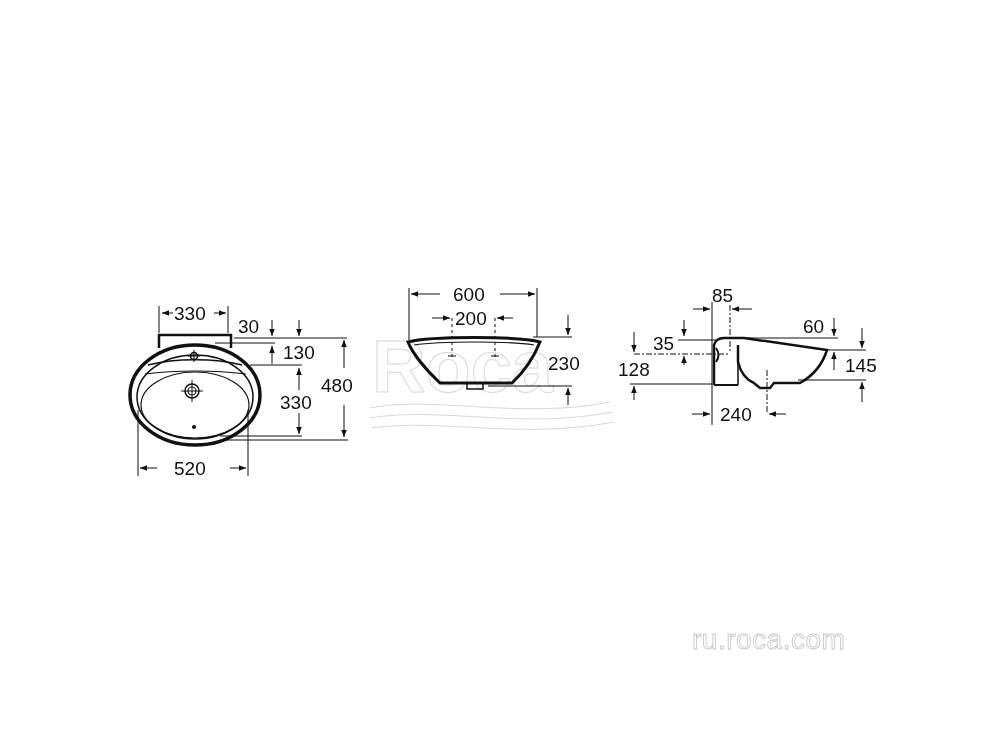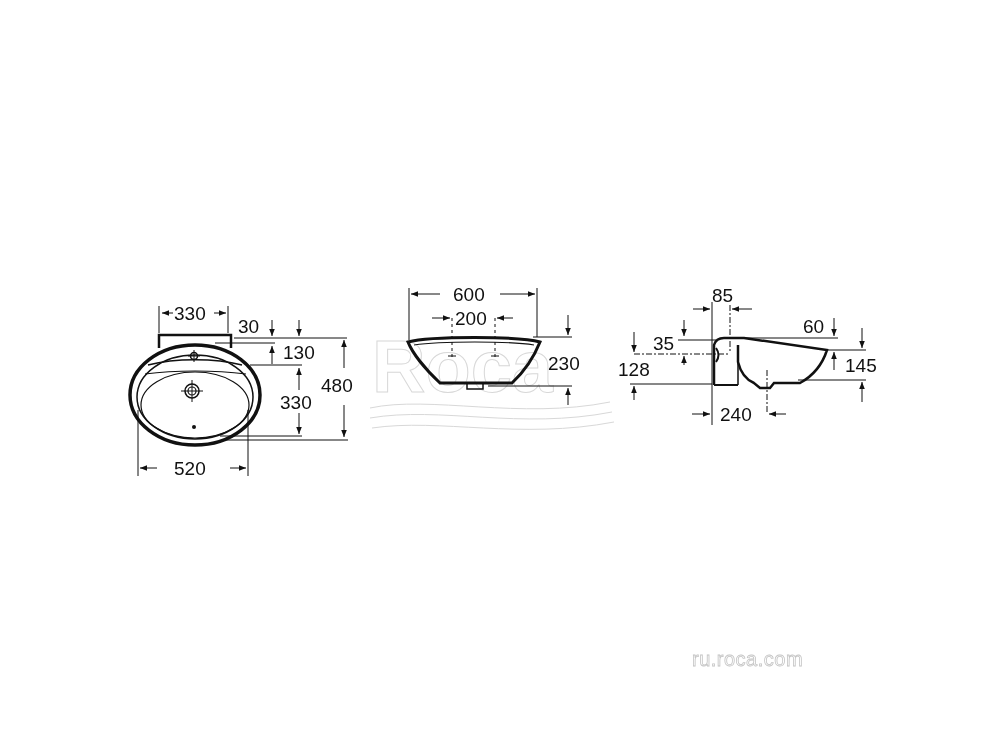--- a/index.html
+++ b/index.html
@@ -1,21 +1,21 @@
 <!DOCTYPE html>
 <html><head>
 <meta charset="utf-8">
 <style>
   html, body { margin: 0; padding: 0; background: #ffffff; }
   body { width: 1000px; height: 750px; position: relative; overflow: hidden; font-family: "Liberation Sans", sans-serif; }
   svg { position: absolute; left: 0; top: 0; }
   .dim { font-family: "Liberation Sans", sans-serif; font-size: 19px; fill: #111; }
   .ln { stroke: #111; fill: none; }
   .wm { font-family: "Liberation Sans", sans-serif; fill: none; stroke: #d8d8d8; stroke-width: 1; }
-  .url { position: absolute; left: 692px; top: 648px; font-size: 20px; color: transparent; -webkit-text-stroke: 0.8px #c4c4c4; letter-spacing: 0.5px; }
+  .url { position: absolute; left: 692px; top: 624px; font-size: 28px; color: transparent; -webkit-text-stroke: 0.8px #c4c4c4; letter-spacing: 0.5px; }
 </style>
 </head>
 <body>
 
 <svg width="1000" height="750" viewBox="0 0 1000 750">
   <defs>
     <marker id="ar" viewBox="0 0 10 10" refX="10" refY="5" markerWidth="7" markerHeight="7" orient="auto-start-reverse">
       <path d="M0,1 L10,5 L0,9 z" fill="#111"></path>
     </marker>
   </defs>

